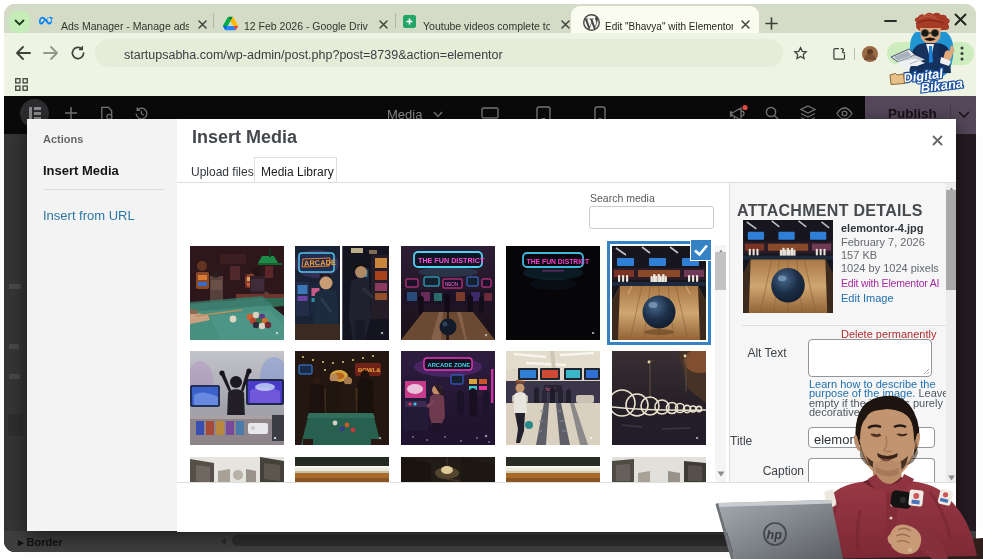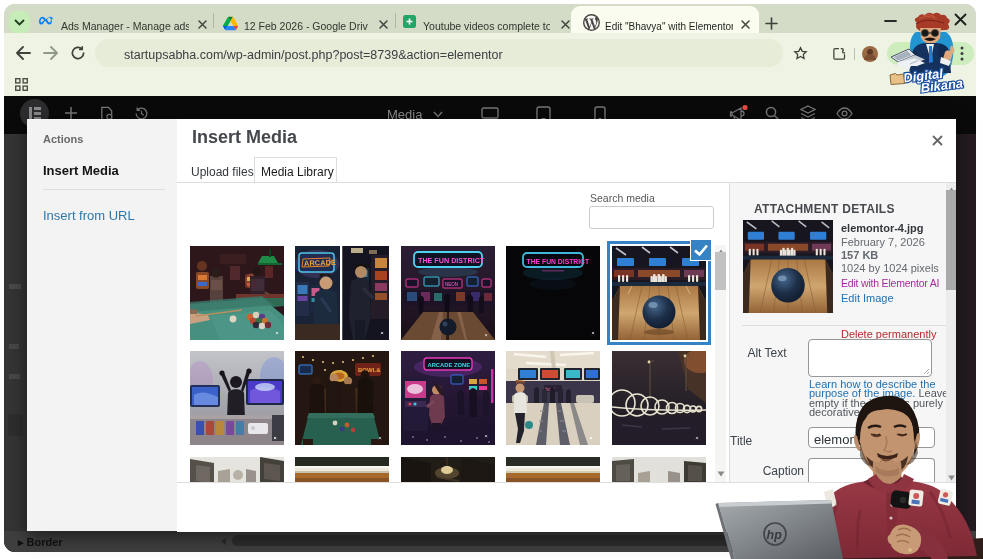--- a/index.html
+++ b/index.html
@@ -175,20 +175,27 @@
           <circle cx="6" cy="6" r="4.6" fill="none" stroke="#77787a" stroke-width="1.5"></circle>
           <path d="M9.5 9.5 L14 14" stroke="#77787a" stroke-width="1.5" stroke-linecap="round"></path>
         </svg>
       <svg class="abs" style="left:796px;top:9px" width="16" height="17" viewBox="0 0 16 17">
           <path d="M8 1 L15 4.5 L8 8 L1 4.5 z" fill="none" stroke="#77787a" stroke-width="1.3"></path>
           <path d="M1 8.5 L8 12 L15 8.5 M1 12.5 L8 16 L15 12.5" fill="none" stroke="#77787a" stroke-width="1.3"></path>
         </svg>
       <svg class="abs" style="left:832px;top:11px" width="17" height="13" viewBox="0 0 17 13">
           <path d="M1 6.5 C3.5 2.5 6 1 8.5 1 s5 1.5 7.5 5.5 C13.5 10.5 11 12 8.5 12 S3.5 10.5 1 6.5z" fill="none" stroke="#77787a" stroke-width="1.3"></path>
           <circle cx="8.5" cy="6.5" r="2.4" fill="none" stroke="#77787a" stroke-width="1.3"></circle>
+        </svg>
+    </div>
+    <div id="publish">
+      <div class="abs" style="left:23px;top:10px;font-size:13.5px;font-weight:bold;color:#191019;">Publish</div>
+      <div class="abs" style="left:85px;top:8px;width:1px;height:22px;background:#463b4b;"></div>
+      <svg class="abs" style="left:93px;top:15px" width="12" height="8">
+          <path d="M1 1 L6 6 L11 1" stroke="#1c131e" stroke-width="1.7" fill="none"></path>
         </svg>
     </div>
     <div id="leftstrip">
       <div class="abs" style="left:5px;top:150px;width:12px;height:5px;background:#4a4a4a;"></div>
       <div class="abs" style="left:5px;top:210px;width:10px;height:5px;background:#484848;"></div>
       <div class="abs" style="left:5px;top:240px;width:11px;height:5px;background:#484848;"></div>
       <div class="abs" style="left:4px;top:280px;width:15px;height:22px;background:#2e2e2e;border-radius:3px;"></div>
     </div>
     <div id="rightstrip"></div>
     <div id="bottomstrip">
@@ -644,21 +651,21 @@
   <div class="abs" style="left:688px;top:126px;width:11px;height:238px;background:#f5f5f3;"></div>
   <svg class="abs" style="left:690px;top:130px" width="8" height="6">
       <path d="M4 0.5 L7.5 5.5 H0.5 z" fill="#8b8b8b"></path>
     </svg>
   <div class="abs" style="left:688px;top:133px;width:11px;height:38px;background:#c2c2c2;"></div>
   <svg class="abs" style="left:690px;top:352px" width="8" height="6">
       <path d="M4 5.5 L7.5 0.5 H0.5 z" fill="#8b8b8b"></path>
     </svg>
 
   <div id="msidebar" class="abs" style="left:702px;top:64px;width:227px;height:299px;background:#f6f6f6;border-left:1px solid #ddd;box-sizing:border-box;">
-    <div class="abs" style="left:24px;top:19px;font-size:12px;font-weight:bold;color:#46494d;letter-spacing:.3px;">ATTACHMENT DETAILS</div>
+    <div class="abs" style="left:7px;top:19px;font-size:16px;font-weight:bold;color:#46494d;letter-spacing:.3px;">ATTACHMENT DETAILS</div>
     <svg class="abs" style="left:13px;top:37px" width="90" height="93" viewBox="0 0 94 94" preserveAspectRatio="none">
       <rect width="94" height="94" fill="#17151d"></rect>
       <path d="M4 2 l10 7 M30 1 l8 6 M58 1 l8 6 M82 2 l8 6" stroke="#cfd4da" stroke-width="1.6" opacity=".9"></path>
       <rect x="5" y="12" width="17" height="8" rx="1" fill="#2f7fd6"></rect>
         <rect x="37" y="12" width="17" height="8" rx="1" fill="#2f7fd6"></rect>
         <rect x="70" y="12" width="17" height="8" rx="1" fill="#2f7fd6"></rect>
       <rect x="0" y="22" width="94" height="12" fill="#291c26"></rect>
       <rect x="2" y="24" width="20" height="7" fill="#7a3426"></rect>
         <rect x="26" y="24" width="42" height="7" fill="#8a4a2a"></rect>
         <rect x="72" y="24" width="20" height="7" fill="#6e3a55"></rect>
@@ -680,21 +687,21 @@
       <rect x="0" y="36" width="94" height="4" fill="#1c2a3e"></rect>
       <path d="M0 94 L0 56 L8 40 L86 40 L94 56 L94 94 z" fill="url(#wood)"></path>
       <path d="M8 40 L2 52 L0 52 L0 94 L6 94 z" fill="#3c2a1e"></path>
         <path d="M86 40 L92 52 L94 52 L94 94 L88 94 z" fill="#3c2a1e"></path>
       <path d="M30 40 L18 94 M47 40 L47 94 M64 40 L76 94 M38 40 L32 94 M56 40 L62 94" stroke="#8a6034" stroke-width="1" opacity=".6"></path>
       <circle cx="47" cy="66" r="17.5" fill="url(#ballg)"></circle>
       <ellipse cx="41" cy="59" rx="4.5" ry="3" fill="#7e9cbc" opacity=".8"></ellipse>
     </svg>
     <div class="abs" style="left:111px;top:39px;font-size:11px;font-weight:bold;color:#32373c;white-space:nowrap;">elemontor-4.jpg</div>
     <div class="abs" style="left:111px;top:53px;font-size:11px;color:#646970;white-space:nowrap;">February 7, 2026</div>
-    <div class="abs" style="left:111px;top:66px;font-size:11px;color:#646970;white-space:nowrap;font-weight:bold;">157 KB</div>
+    <div class="abs" style="left:111px;top:66px;font-size:11px;color:#646970;white-space:nowrap;">157 KB</div>
     <div class="abs" style="left:111px;top:79px;font-size:11px;color:#646970;white-space:nowrap;">1024 by 1024 pixels</div>
     <div class="abs" style="left:111px;top:94px;font-size:10.5px;letter-spacing:-0.2px;color:#a62ba1;white-space:nowrap;">Edit with Elementor AI</div>
     <div class="abs" style="left:111px;top:109px;font-size:11px;color:#2271b1;white-space:nowrap;">Edit Image</div>
     <div class="abs" style="left:111px;top:121px;font-size:11px;color:#b32d2e;white-space:nowrap;margin-top:24px;">Delete permanently</div>
     <div class="abs" style="left:12px;top:142px;width:206px;height:1px;background:#ddd;"></div>
     <div class="abs" style="left:0px;top:163px;width:74px;text-align:center;font-size:12px;color:#3c434a;">Alt Text</div>
     <div class="abs" style="left:78px;top:156px;width:124px;height:38px;background:#fff;border:1px solid #949699;border-radius:4px;box-sizing:border-box;"></div>
     <svg class="abs" style="left:193px;top:185px" width="7" height="7">
         <path d="M6 1 L1 6 M6 4 L4 6" stroke="#aaa" stroke-width="1"></path>
       </svg>

